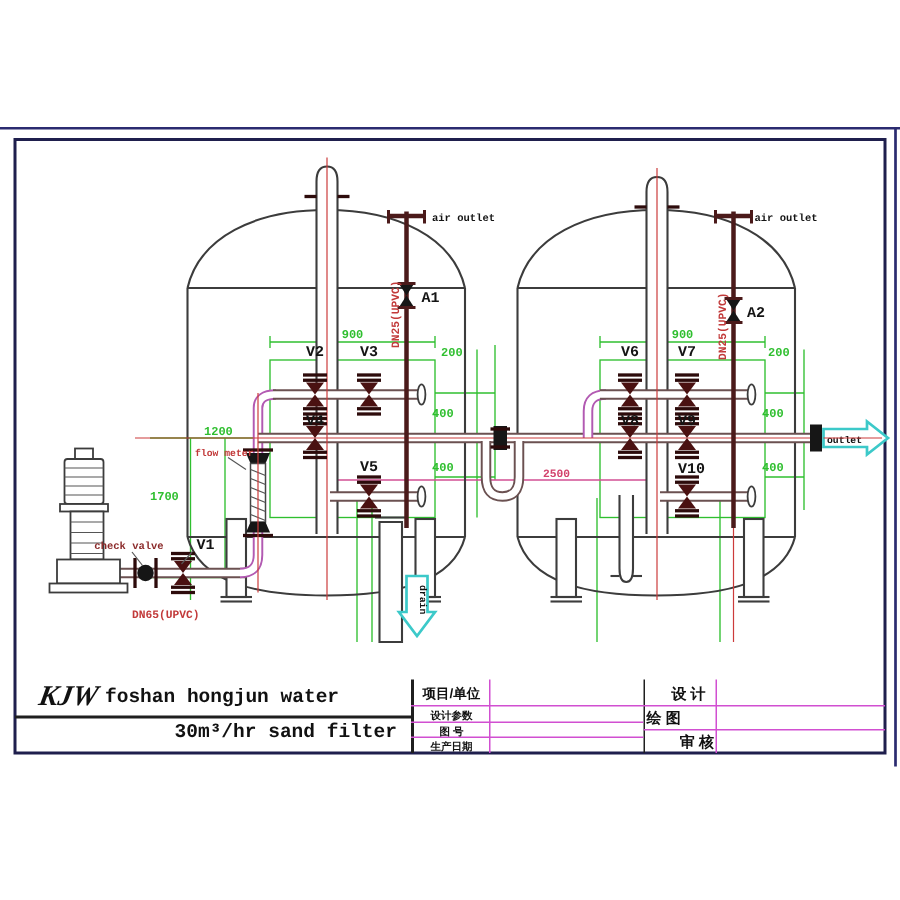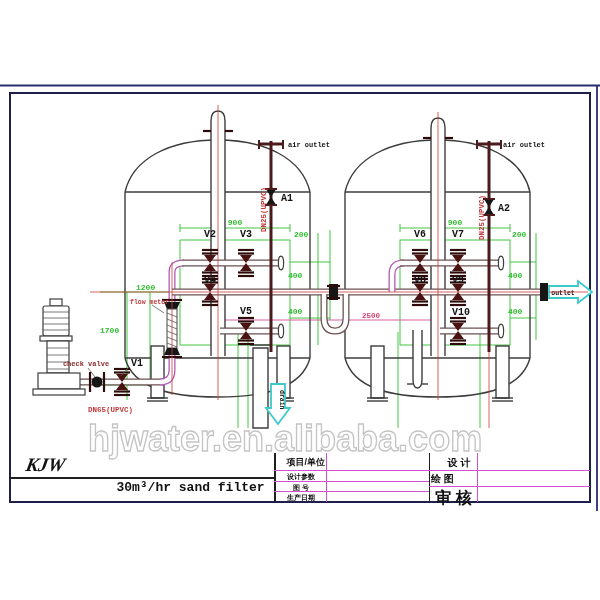--- a/index.html
+++ b/index.html
@@ -340,41 +340,41 @@
     <text x="362" y="318" class="mtx">2500</text>
 
     <text x="563" y="295" text-anchor="middle" class="cytx">outlet</text>
     <text transform="translate(280,390) rotate(90)" class="cytx">drain</text>
 
     <line x1="549" y1="292" x2="588" y2="292" class="cl"></line>
   </g>
 </svg>
 
 
-<div class="watermark">hjwater.en.alibaba.com</div>
 
 
 <div class="tb">
 
   <div class="logo">KJW</div>
+  <div class="company">foshan hongjun water</div>
   <div class="blkline" style="left:0;top:24px;width:265px;height:1.5px;"></div>
   <div class="product">30m³/hr sand filter</div>
 
   <div class="blkline" style="left:264px;top:0;width:1.5px;height:49px;"></div>
   <div class="vline" style="left:316px;top:0;height:49px;"></div>
   <div class="blkline" style="left:419px;top:0;width:1.2px;height:49px;"></div>
   <div class="vline" style="left:467px;top:0;height:49px;"></div>
   <div class="hline" style="left:264px;top:17px;width:316px;"></div>
   <div class="hline" style="left:264px;top:27.5px;width:155px;"></div>
   <div class="hline" style="left:264px;top:38px;width:155px;"></div>
   <div class="hline" style="left:419px;top:32.5px;width:161px;"></div>
 
-  <div class="cell cjk" style="left:267px;top:3px;width:48px;text-align:right;font-size:9px;">项目/单位</div>
+  <div class="cell cjk" style="left:267px;top:3px;width:48px;text-align:center;font-size:9px;">项目/单位</div>
   <div class="cell cjk" style="left:267px;top:19px;width:48px;text-align:center;font-size:7px;">设计参数</div>
   <div class="cell cjk" style="left:267px;top:29.5px;width:48px;text-align:center;font-size:7px;">图 号</div>
   <div class="cell cjk" style="left:267px;top:40px;width:48px;text-align:center;font-size:7px;">生产日期</div>
 
   <div class="cell cjk" style="left:421px;top:3px;width:56px;text-align:center;font-size:10px;">设 计</div>
   <div class="cell cjk" style="left:421px;top:19px;width:45px;font-size:10px;">绘 图</div>
-  <div class="cell cjk" style="left:421px;top:35px;width:45px;text-align:center;font-size:16px;">审 核</div>
+  <div class="cell cjk" style="left:421px;top:35px;width:45px;text-align:right;font-size:10px;">审 核</div>
 </div>
 
 </div>
 
 </body></html>

